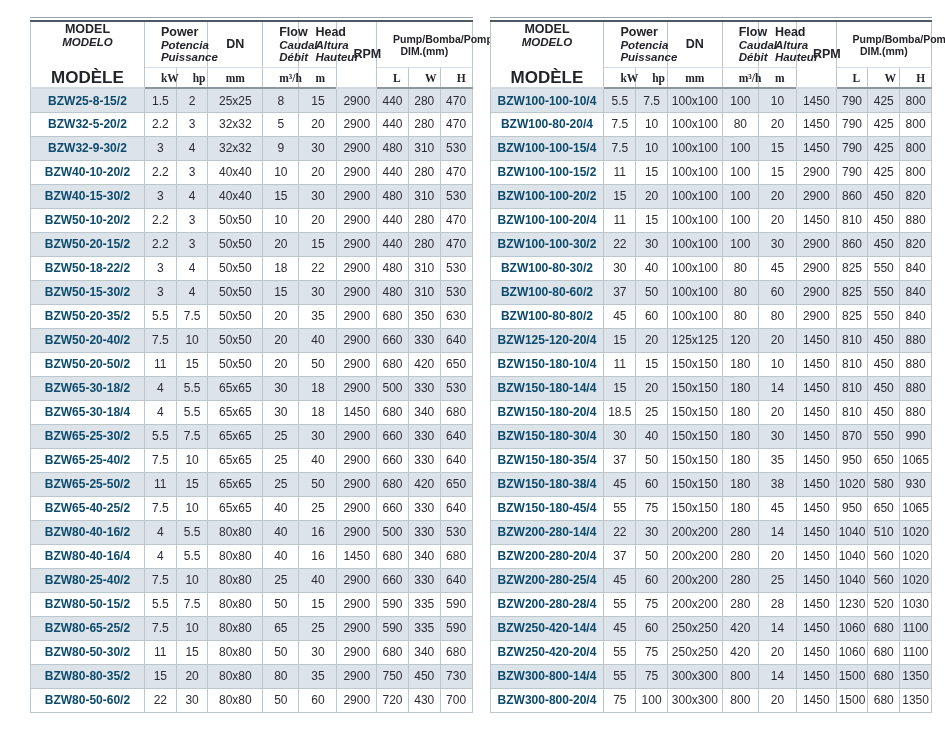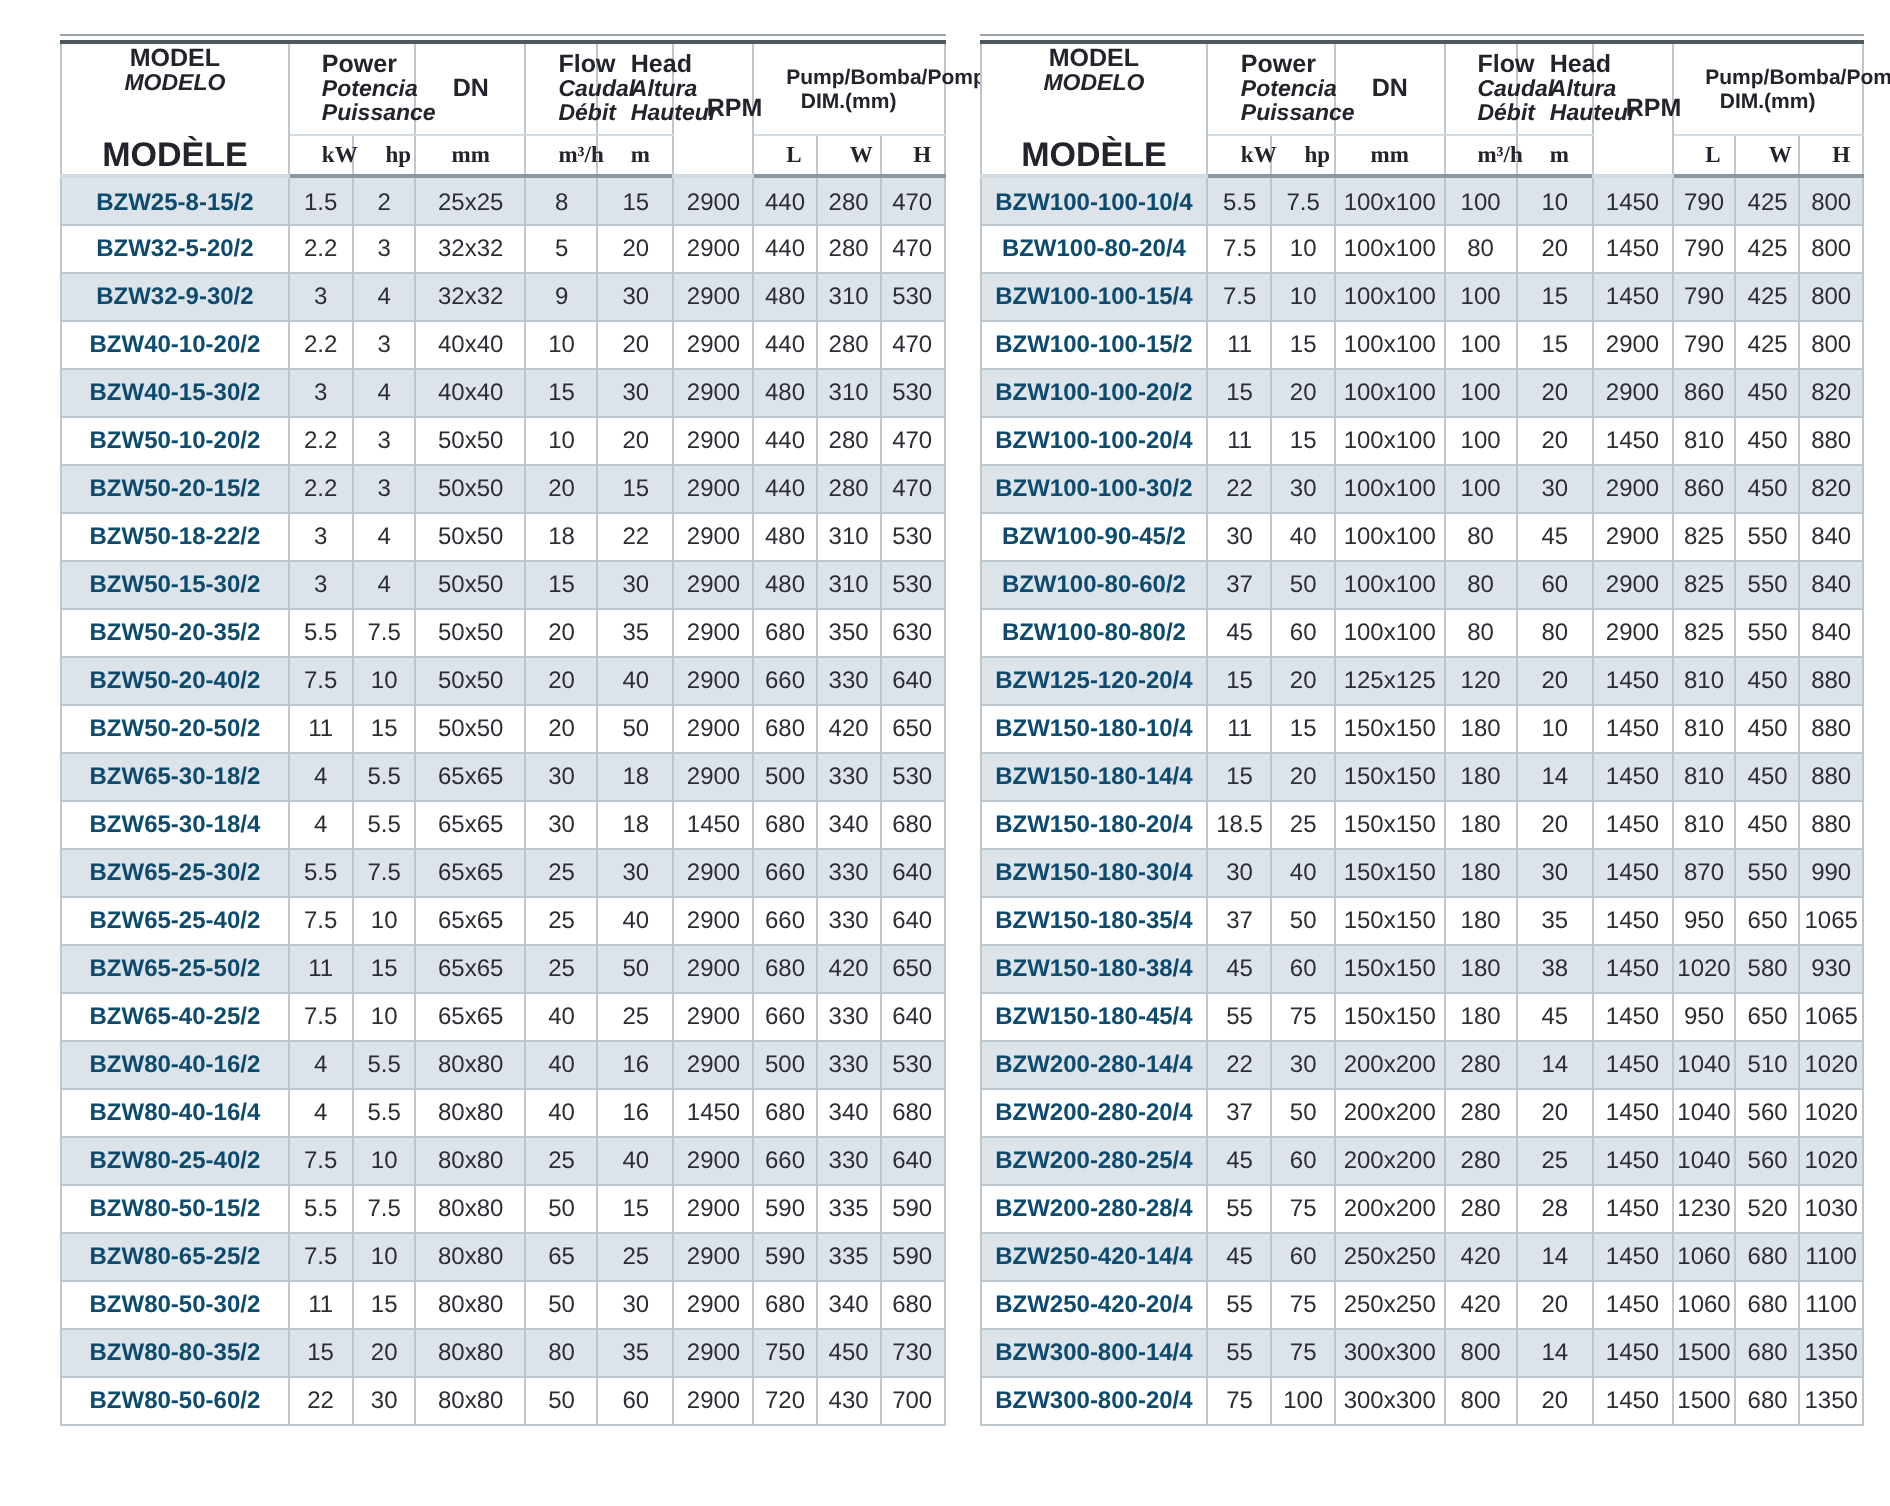--- a/index.html
+++ b/index.html
@@ -558,21 +558,21 @@
               <td>30</td>
               <td>100x100</td>
               <td>100</td>
               <td>30</td>
               <td>2900</td>
               <td>860</td>
               <td>450</td>
               <td>820</td>
             </tr>
             <tr>
-              <td>BZW100-90-45/2</td>
+              <td>BZW100-80-30/2</td>
               <td>30</td>
               <td>40</td>
               <td>100x100</td>
               <td>80</td>
               <td>45</td>
               <td>2900</td>
               <td>825</td>
               <td>550</td>
               <td>840</td>
             </tr>

